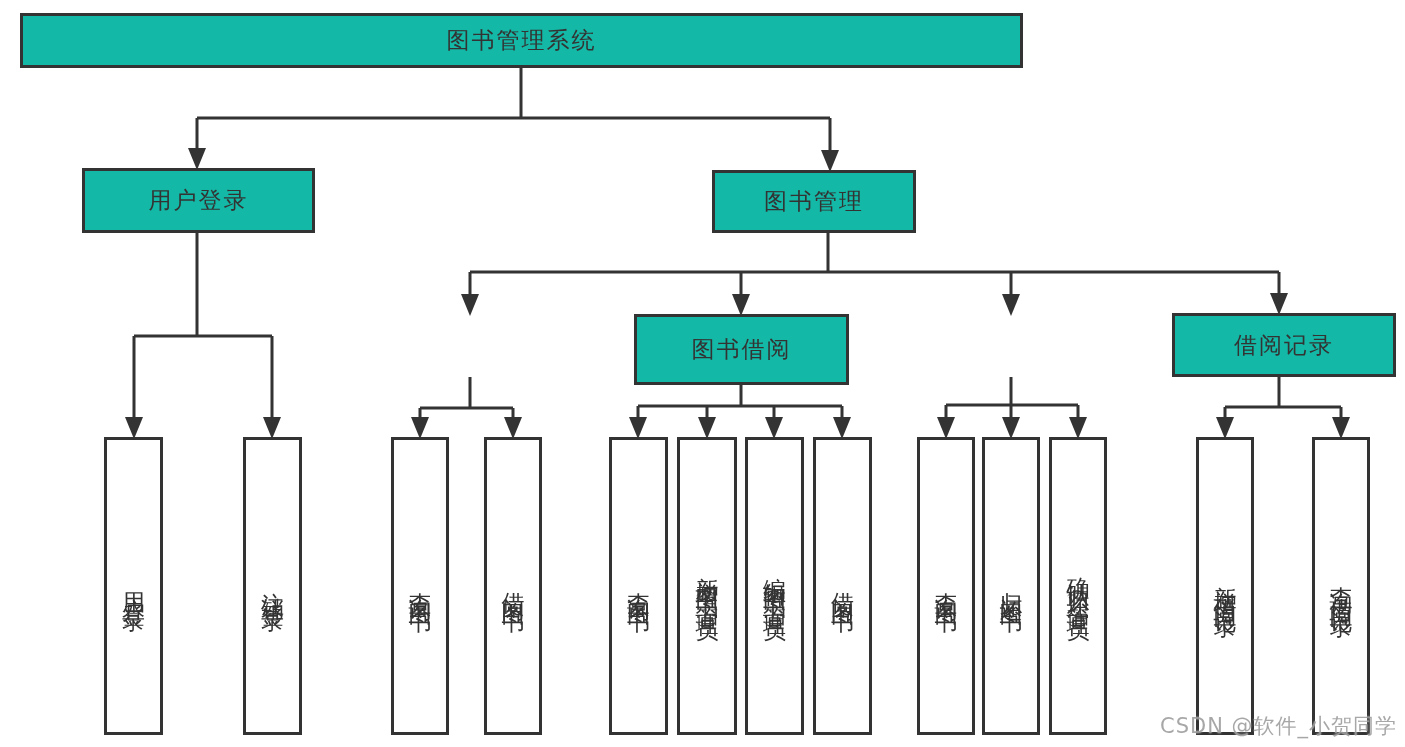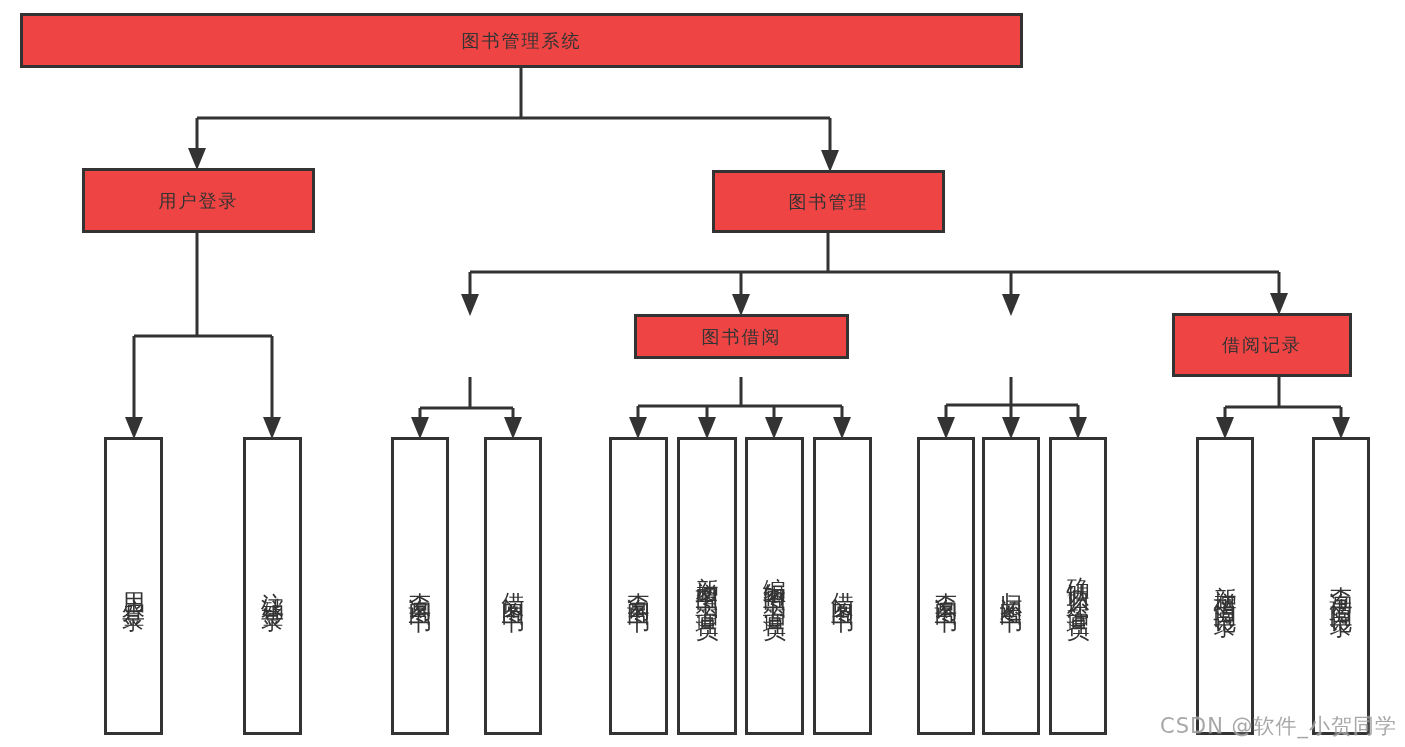--- a/index.html
+++ b/index.html
@@ -5,25 +5,25 @@
   html,body{margin:0;padding:0;background:#ffffff;}
   #canvas{
     position:relative;
     width:1405px;height:747px;
     background:#ffffff;
     font-family:"DejaVu Sans","Liberation Sans",sans-serif;
     overflow:hidden;
   }
   .hbox{
     position:absolute;
-    background:#ef4444;
+    background:#14b8a6;
     border:3px solid #333333;
     box-sizing:border-box;
     display:flex;align-items:center;justify-content:center;
-    font-size:18px;color:#333333;
+    font-size:23px;color:#333333;
     letter-spacing:2px;
     white-space:nowrap;
   }
   .vbox{
     position:absolute;
     background:#ffffff;
     border:3px solid #333333;
     box-sizing:border-box;
     display:flex;align-items:center;justify-content:center;
     font-size:23px;color:#333333;
@@ -92,24 +92,24 @@
       <polygon points="1002,417 1020,417 1011,439"></polygon>
       <polygon points="1069,417 1087,417 1078,439"></polygon>
       <polygon points="1216,417 1234,417 1225,439"></polygon>
       <polygon points="1332,417 1350,417 1341,439"></polygon>
     </g>
   </svg>
 
   <div class="hbox" style="left:20px;top:13px;width:1003px;height:55px;">图书管理系统</div>
 
   <div class="hbox" style="left:82px;top:168px;width:233px;height:65px;">用户登录</div>
-  <div class="hbox" style="left:712px;top:170px;width:233px;height:63px;">图书管理</div>
+  <div class="hbox" style="left:712px;top:170px;width:204px;height:63px;">图书管理</div>
 
-  <div class="hbox" style="left:634px;top:314px;width:215px;height:45px;">图书借阅</div>
-  <div class="hbox" style="left:1172px;top:313px;width:180px;height:64px;">借阅记录</div>
+  <div class="hbox" style="left:634px;top:314px;width:215px;height:71px;">图书借阅</div>
+  <div class="hbox" style="left:1172px;top:313px;width:224px;height:64px;">借阅记录</div>
 
   <div class="vbox" style="left:104px;top:437px;width:59px;height:298px;">
     <span>用户登录</span>
   </div>
   <div class="vbox" style="left:243px;top:437px;width:59px;height:298px;">
     <span>注销登录</span>
   </div>
 
   <div class="vbox" style="left:391px;top:437px;width:58px;height:298px;">
     <span>查询图书</span>

